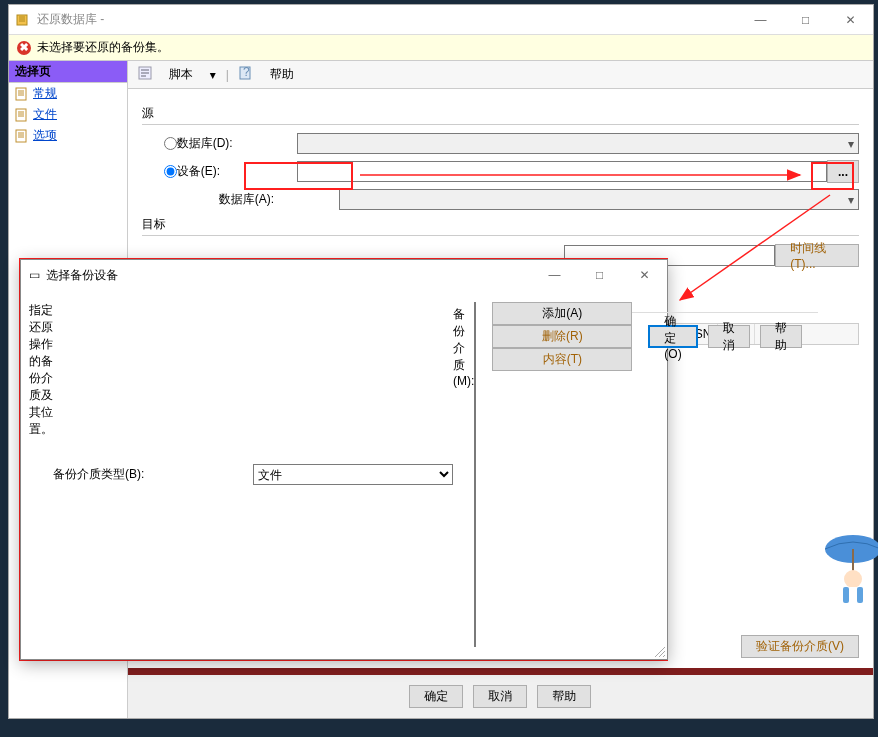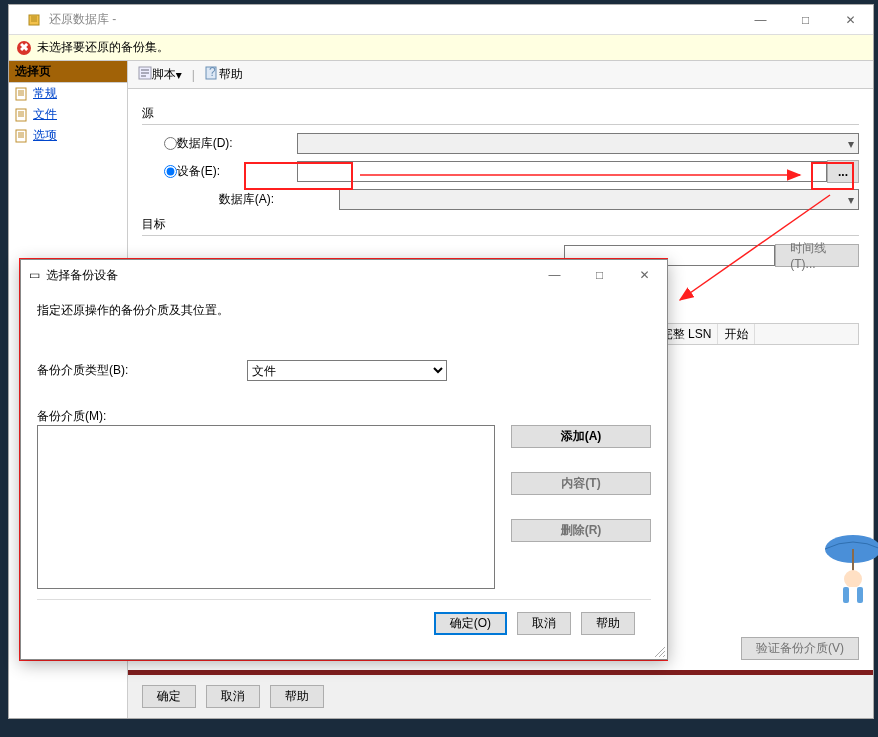--- a/index.html
+++ b/index.html
@@ -1,72 +1,72 @@
 <!DOCTYPE html>
 <html><head>
 <meta charset="utf-8">
 <style>
 * { box-sizing: border-box; margin: 0; padding: 0; font-family: "Microsoft YaHei", "SimSun", sans-serif; font-size: 12px; }
 body { background: #1a2b3c; width: 878px; height: 737px; position: relative; overflow: hidden; }
 
 
 .main-window { position: absolute; left: 8px; top: 4px; width: 866px; height: 715px; background: #fff; border: 1px solid #aaa; display: flex; flex-direction: column; }
-.titlebar { height: 30px; background: #fff; display: flex; align-items: center; padding-left: 18px; border-bottom: 1px solid #ddd; }
+.titlebar { height: 30px; background: #fff; display: flex; align-items: center; padding-left: 6px; border-bottom: 1px solid #ddd; }
 .titlebar-icon { width: 16px; height: 16px; margin-right: 6px; display: inline-flex; }
 .titlebar-title { flex: 1; color: #888; }
 .win-controls { display: flex; }
 .win-btn { width: 45px; height: 29px; display: flex; align-items: center; justify-content: center; color: #666; }
 
 .error-bar { background: #ffffe1; border-bottom: 1px solid #ccc; padding: 4px 8px; display: flex; align-items: center; gap: 6px; }
 .error-icon { width: 14px; height: 14px; border-radius: 50%; background: #d9342a; color: #fff; display: inline-flex; align-items: center; justify-content: center; font-weight: bold; font-size: 11px; }
 
 .content-row { flex: 1; display: flex; min-height: 0; }
 .sidebar { width: 205px; border-right: 1px solid #ccc; background: #fff; display: flex; flex-direction: column; }
-.sidebar-header { background: #a16207; border-bottom: 1px solid #ccc; padding: 2px 6px; font-weight: bold; }
+.sidebar-header { background: #8b5cf6; border-bottom: 1px solid #ccc; padding: 2px 6px; font-weight: bold; }
 .sidebar-item { padding: 2px 6px; display: flex; align-items: center; gap: 4px; color: #0046cc; text-decoration: underline; cursor: pointer; }
 .page-icon { width: 14px; height: 14px; display: inline-block; }
 
 .main-panel { flex: 1; display: flex; flex-direction: column; position: relative; }
 .toolbar { border-bottom: 1px solid #ccc; padding: 3px 6px; display: flex; align-items: center; gap: 6px; background: #f7f7f7; }
-.tool-btn { display: flex; align-items: center; gap: 0; padding: 2px 4px; cursor: pointer; }
+.tool-btn { display: flex; align-items: center; gap: 17px; padding: 2px 4px; cursor: pointer; }
 .tool-sep { color: #aaa; }
 
 .form-area { flex: 1; padding: 10px 14px; overflow: hidden; position: relative; }
 .group-label { margin: 6px 0 2px 0; }
 .group-line { border-top: 1px solid #ccc; margin-bottom: 8px; }
 .form-row { display: flex; align-items: center; margin: 6px 0 6px 22px; gap: 0; }
 .form-row label { width: 120px; }
 .sub-row { margin-left: 77px; }
 .radio { width: 13px; height: 13px; }
 .text-input, .combo { height: 21px; border: 1px solid #7a7a7a; background: #fff; padding: 0 4px; }
 .combo { display: flex; align-items: center; justify-content: space-between; background: #f0f0f0; }
 .combo .arrow { color: #555; }
 .disabled { background: #f0f0f0; color: #888; }
 .btn { height: 23px; border: 1px solid #adadad; background: #e1e1e1; padding: 0 14px; cursor: pointer; display: inline-flex; align-items: center; justify-content: center; }
-.btn.disabled-btn { color: #737373; }
+.btn.disabled-btn { color: #a16207; }
 .btn.default-btn { border: 2px solid #0078d7; }
 .browse-btn { width: 32px; height: 23px; border: 1px solid #adadad; background: #e1e1e1; display: inline-flex; align-items: center; justify-content: center; font-weight: bold; }
 
 .table-header { display: flex; border: 1px solid #ccc; background: #f7f7f7; height: 22px; }
 .th { padding: 2px 6px; border-right: 1px solid #ddd; white-space: nowrap; }
 
-.footer { border-top: 5px solid #7f1d1d; padding: 10px 14px; display: flex; justify-content: flex-start; gap: 10px; background: #f0f0f0; }
+.footer { border-top: 7px solid #7f1d1d; padding: 10px 14px; display: flex; justify-content: center; gap: 10px; background: #f0f0f0; }
 
 
 .hl { position: absolute; border: 2px solid #ff1f1f; pointer-events: none; }
 
 
 .modal { position: absolute; left: 20px; top: 259px; width: 648px; height: 401px; background: #fff; border: 1px solid #888; box-shadow: 0 4px 16px rgba(0,0,0,0.3); display: flex; flex-direction: column; }
 .modal-titlebar { height: 30px; display: flex; align-items: center; padding-left: 8px; }
 .modal-titlebar .spacer { flex: 1; }
-.modal-body { flex: 1; padding: 12px 16px; display: flex; flex-direction: column; }
-.modal-row { display: flex; align-items: center; margin: 23px 0; gap: 10px; }
+.modal-body { flex: 1; padding: 12px 8px; display: flex; }
+.modal-row { display: flex; align-items: center; margin: 23px 0; }
 .modal-row label { width: 200px; }
 .listbox { border: 1px solid #7a7a7a; flex: 1; background: #fff; }
-.modal-side { width: 140px; display: flex; flex-direction: column; gap: 24px; font-weight: bold; }
+.modal-side { width: 140px; display: flex; flex-direction: column; gap: 0; }
 .modal-body-main { display: flex; gap: 16px; flex: 1; }
 .modal-footer { border-top: 1px solid #ddd; padding: 12px 16px; display: flex; justify-content: flex-end; gap: 10px; margin-top: 10px; }
 .resize-grip { position: absolute; right: 2px; bottom: 2px; width: 12px; height: 12px; }
 
 
 .arrow-overlay { position: absolute; left: 0; top: 0; width: 878px; height: 737px; pointer-events: none; }
 
 
 .avatar { position: absolute; right: -10px; bottom: 120px; width: 70px; height: 90px; pointer-events: none; }
 
@@ -225,22 +225,22 @@
         <option>文件</option>
       </select>
     </div>
 
     <div style="margin-top:4px">备份介质(M):</div>
 
     <div class="modal-body-main">
       <div class="listbox"></div>
       <div class="modal-side">
         <div class="btn">添加(A)</div>
+        <div class="btn disabled-btn">删除(R)</div>
         <div class="btn disabled-btn">内容(T)</div>
-        <div class="btn disabled-btn">删除(R)</div>
       </div>
     </div>
 
     <div class="modal-footer">
       <div class="btn default-btn">确定(O)</div>
       <div class="btn">取消</div>
       <div class="btn">帮助</div>
     </div>
   </div>
   <svg class="resize-grip" viewBox="0 0 12 12">

